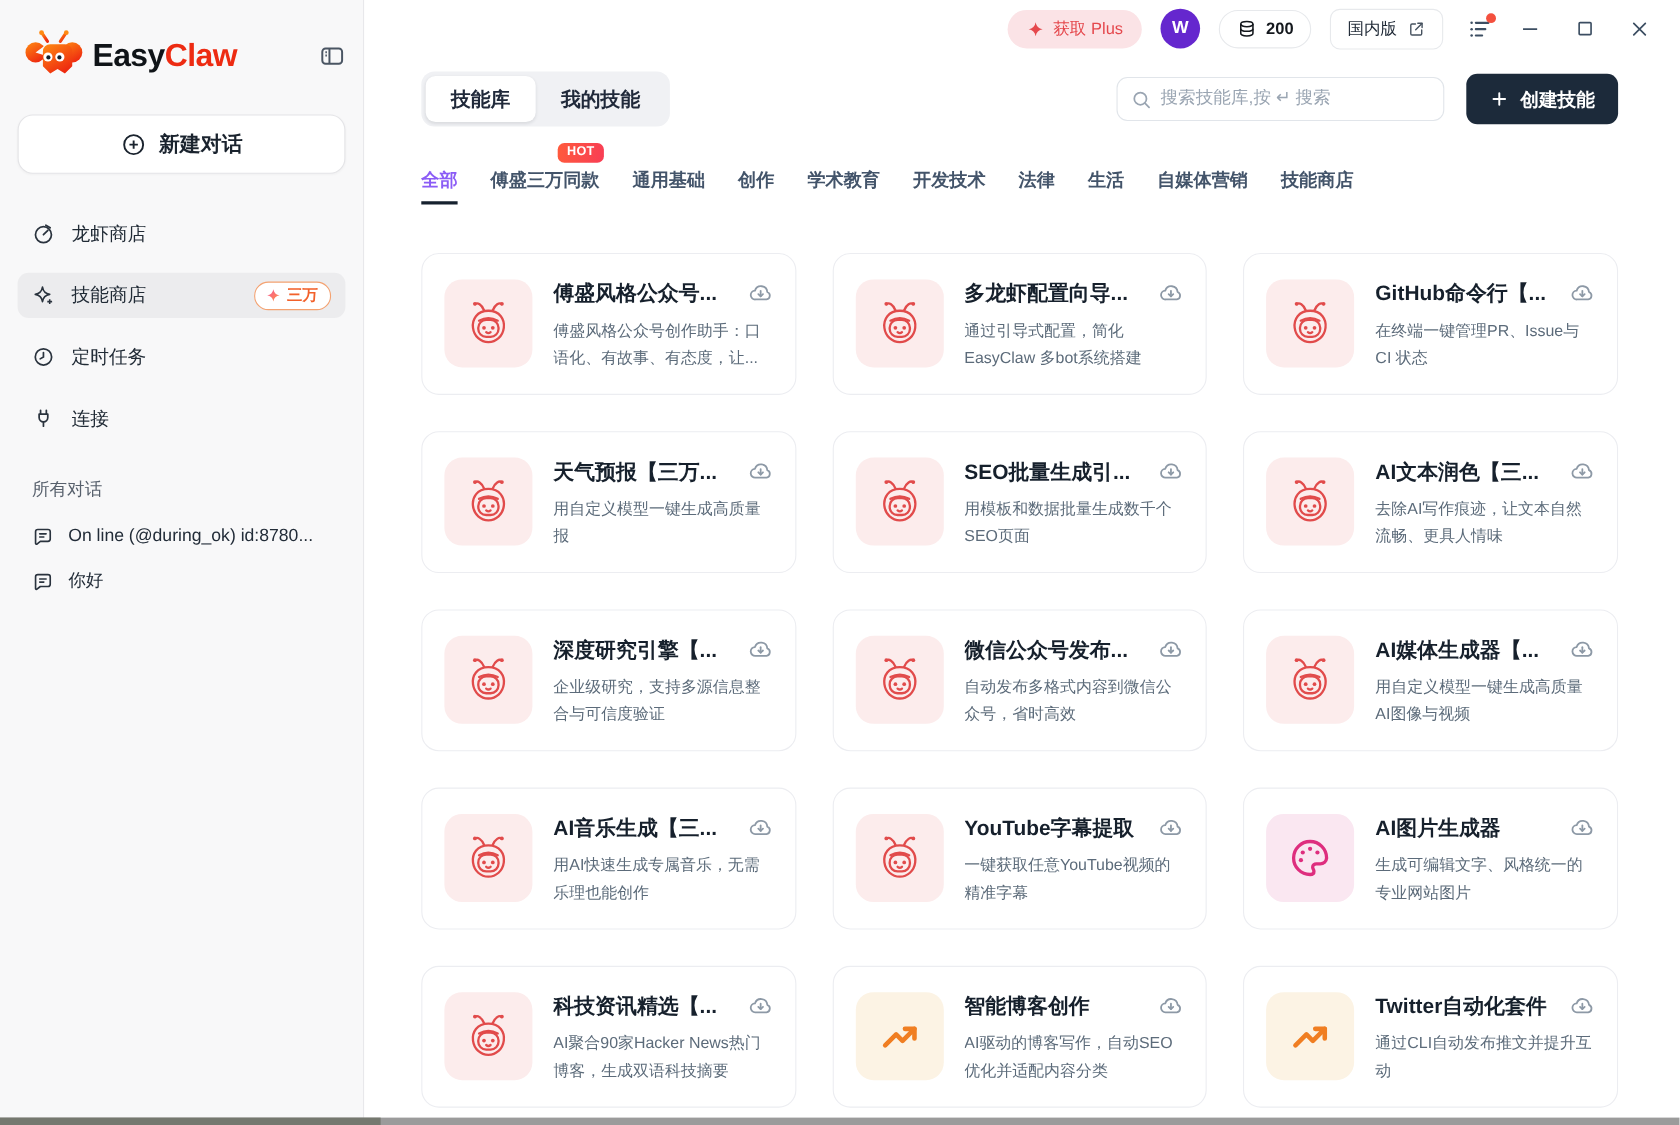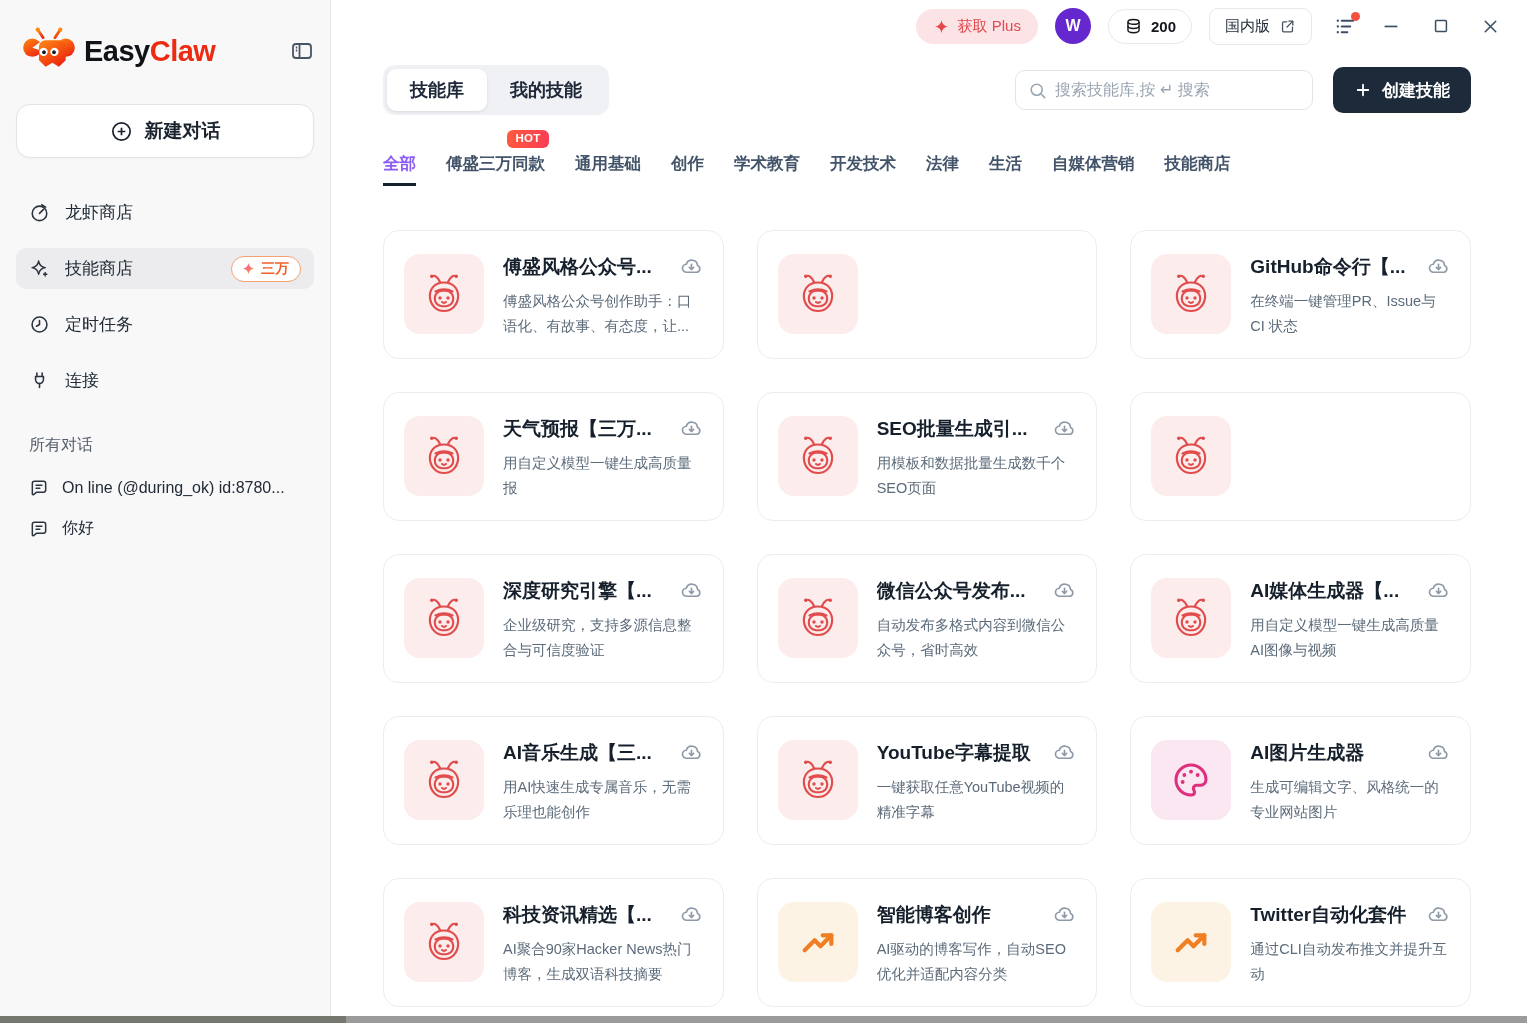--- a/index.html
+++ b/index.html
@@ -378,20 +378,35 @@
                 <circle cx="36.3" cy="6.2" r="1.7" fill="#E14B4B" stroke="none"></circle>
                 <path d="M24 12.5 C13.5 12.5 9 20.5 10 28 C11 35.8 17 41 24 41 C31 41 37 35.8 38 28 C39 20.5 34.5 12.5 24 12.5 Z"></path>
                 <path d="M15.5 21.5 Q24 17 32.5 21.5"></path>
                 <rect x="14.8" y="20.8" width="18.4" height="15.4" rx="7.2"></rect>
                 <circle cx="20" cy="28" r="1.7" fill="#E14B4B" stroke="none"></circle>
                 <circle cx="28" cy="28" r="1.7" fill="#E14B4B" stroke="none"></circle>
                 <path d="M22 32 q2 1.7 4 0"></path>
               </svg>
             </span>
           </div>
+    <div class="card-body">
+      <div class="card-head">
+        <div class="card-title">多龙虾配置向导...</div>
+        <span class="dl">
+                <span style="display:flex;">
+                  <svg width="23" height="23" viewBox="0 0 24 24" fill="none" stroke="#8D99A6" stroke-width="1.7" stroke-linecap="round" stroke-linejoin="round">
+                    <path d="M7 18a4.2 4.2 0 0 1-.4-8.4 6 6 0 0 1 11.7 1.3A3.7 3.7 0 0 1 17.6 18Z"></path>
+                    <path d="M12 9.8v5.2"></path>
+                    <path d="M9.8 12.9l2.2 2.1 2.2-2.1"></path>
+                  </svg>
+                </span>
+              </span>
+      </div>
+      <div class="card-desc">通过引导式配置，简化 EasyClaw 多bot系统搭建</div>
+    </div>
         </div>
         <div class="card">
     <div class="card-icon bg-mascot">
             <span style="display:flex;">
               <svg width="48" height="48" viewBox="0 0 48 48" fill="none" stroke="#E14B4B" stroke-width="2.1" stroke-linecap="round" stroke-linejoin="round">
                 <path d="M20 12 C18 7 14 4.5 12 6.5"></path>
                 <circle cx="11.7" cy="6.2" r="1.7" fill="#E14B4B" stroke="none"></circle>
                 <path d="M28 12 C30 7 34 4.5 36 6.5"></path>
                 <circle cx="36.3" cy="6.2" r="1.7" fill="#E14B4B" stroke="none"></circle>
                 <path d="M24 12.5 C13.5 12.5 9 20.5 10 28 C11 35.8 17 41 24 41 C31 41 37 35.8 38 28 C39 20.5 34.5 12.5 24 12.5 Z"></path>
@@ -495,20 +510,35 @@
                 <circle cx="36.3" cy="6.2" r="1.7" fill="#E14B4B" stroke="none"></circle>
                 <path d="M24 12.5 C13.5 12.5 9 20.5 10 28 C11 35.8 17 41 24 41 C31 41 37 35.8 38 28 C39 20.5 34.5 12.5 24 12.5 Z"></path>
                 <path d="M15.5 21.5 Q24 17 32.5 21.5"></path>
                 <rect x="14.8" y="20.8" width="18.4" height="15.4" rx="7.2"></rect>
                 <circle cx="20" cy="28" r="1.7" fill="#E14B4B" stroke="none"></circle>
                 <circle cx="28" cy="28" r="1.7" fill="#E14B4B" stroke="none"></circle>
                 <path d="M22 32 q2 1.7 4 0"></path>
               </svg>
             </span>
           </div>
+    <div class="card-body">
+      <div class="card-head">
+        <div class="card-title">AI文本润色【三...</div>
+        <span class="dl">
+                <span style="display:flex;">
+                  <svg width="23" height="23" viewBox="0 0 24 24" fill="none" stroke="#8D99A6" stroke-width="1.7" stroke-linecap="round" stroke-linejoin="round">
+                    <path d="M7 18a4.2 4.2 0 0 1-.4-8.4 6 6 0 0 1 11.7 1.3A3.7 3.7 0 0 1 17.6 18Z"></path>
+                    <path d="M12 9.8v5.2"></path>
+                    <path d="M9.8 12.9l2.2 2.1 2.2-2.1"></path>
+                  </svg>
+                </span>
+              </span>
+      </div>
+      <div class="card-desc">去除AI写作痕迹，让文本自然 流畅、更具人情味</div>
+    </div>
         </div>
         <div class="card">
     <div class="card-icon bg-mascot">
             <span style="display:flex;">
               <svg width="48" height="48" viewBox="0 0 48 48" fill="none" stroke="#E14B4B" stroke-width="2.1" stroke-linecap="round" stroke-linejoin="round">
                 <path d="M20 12 C18 7 14 4.5 12 6.5"></path>
                 <circle cx="11.7" cy="6.2" r="1.7" fill="#E14B4B" stroke="none"></circle>
                 <path d="M28 12 C30 7 34 4.5 36 6.5"></path>
                 <circle cx="36.3" cy="6.2" r="1.7" fill="#E14B4B" stroke="none"></circle>
                 <path d="M24 12.5 C13.5 12.5 9 20.5 10 28 C11 35.8 17 41 24 41 C31 41 37 35.8 38 28 C39 20.5 34.5 12.5 24 12.5 Z"></path>

